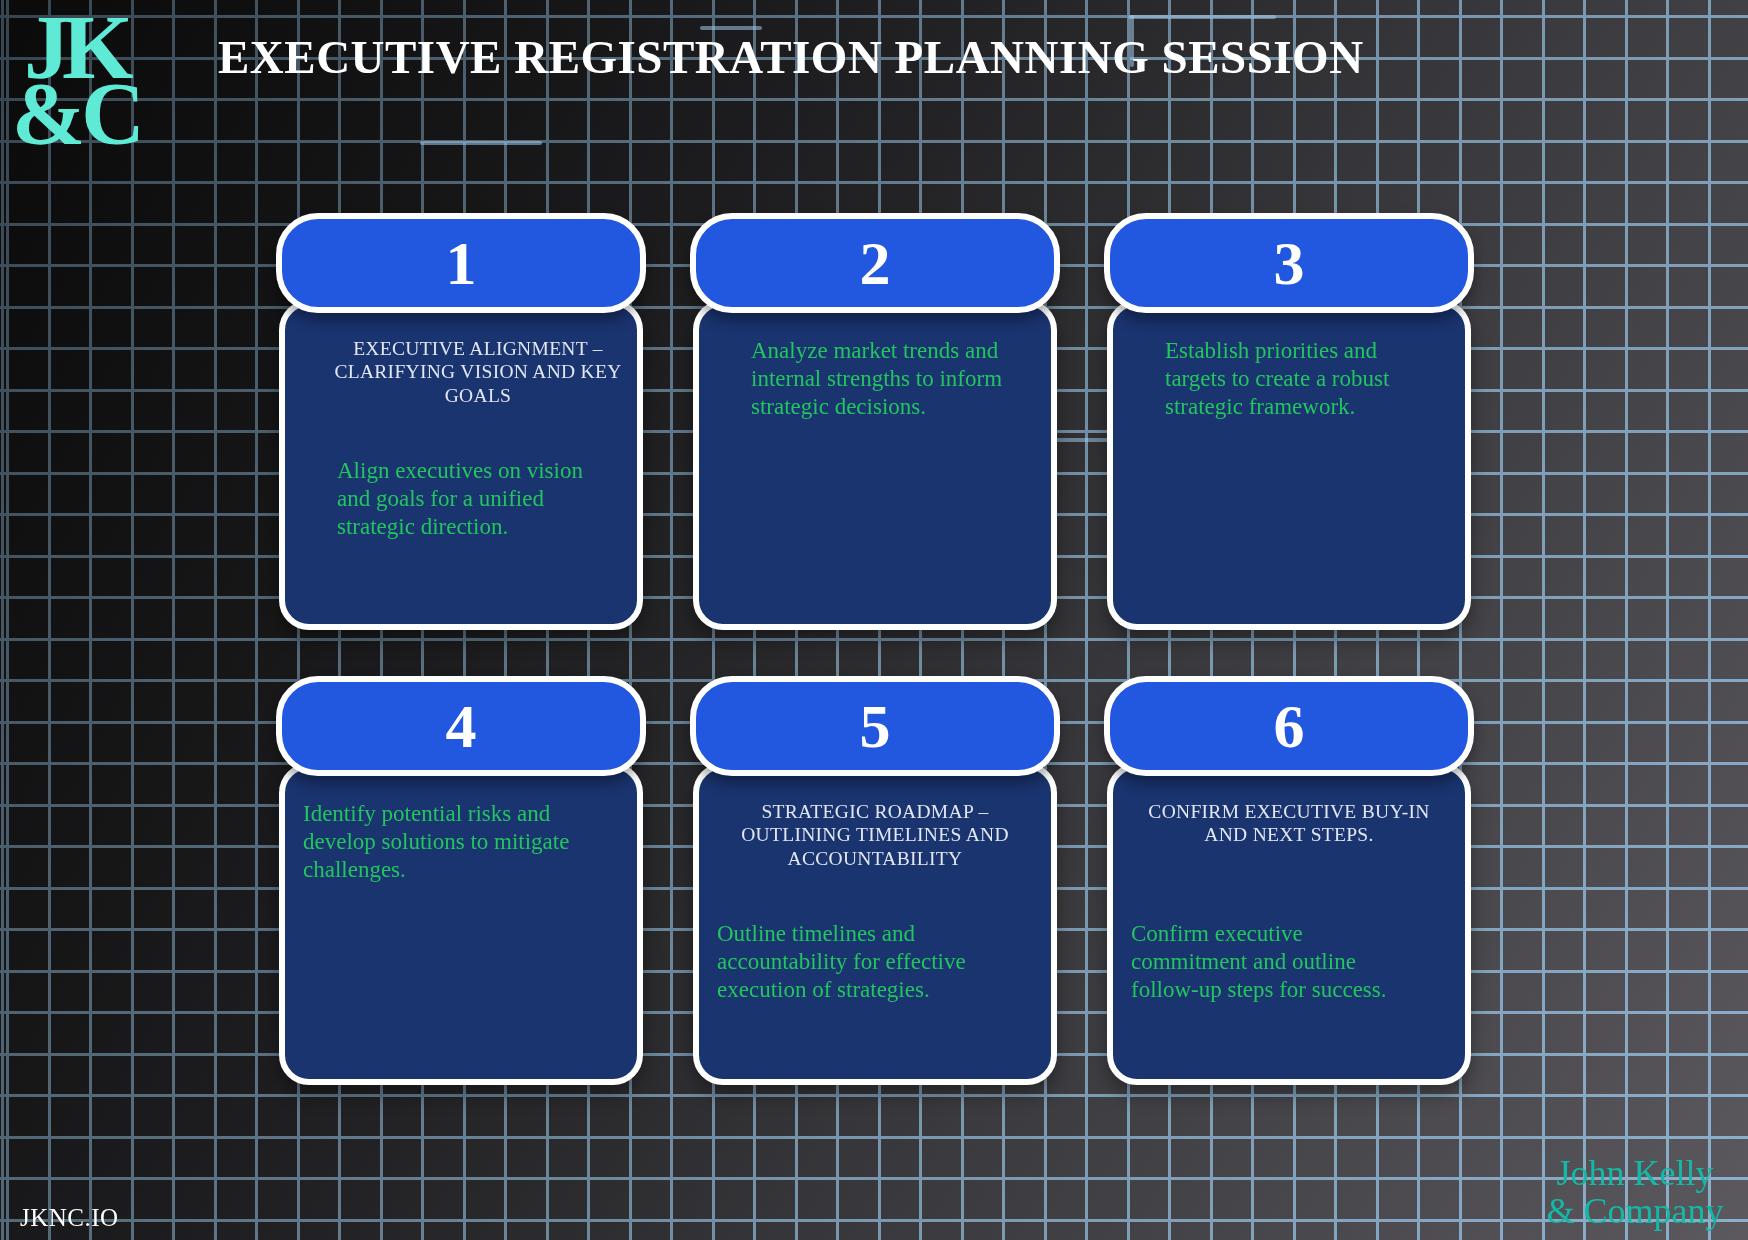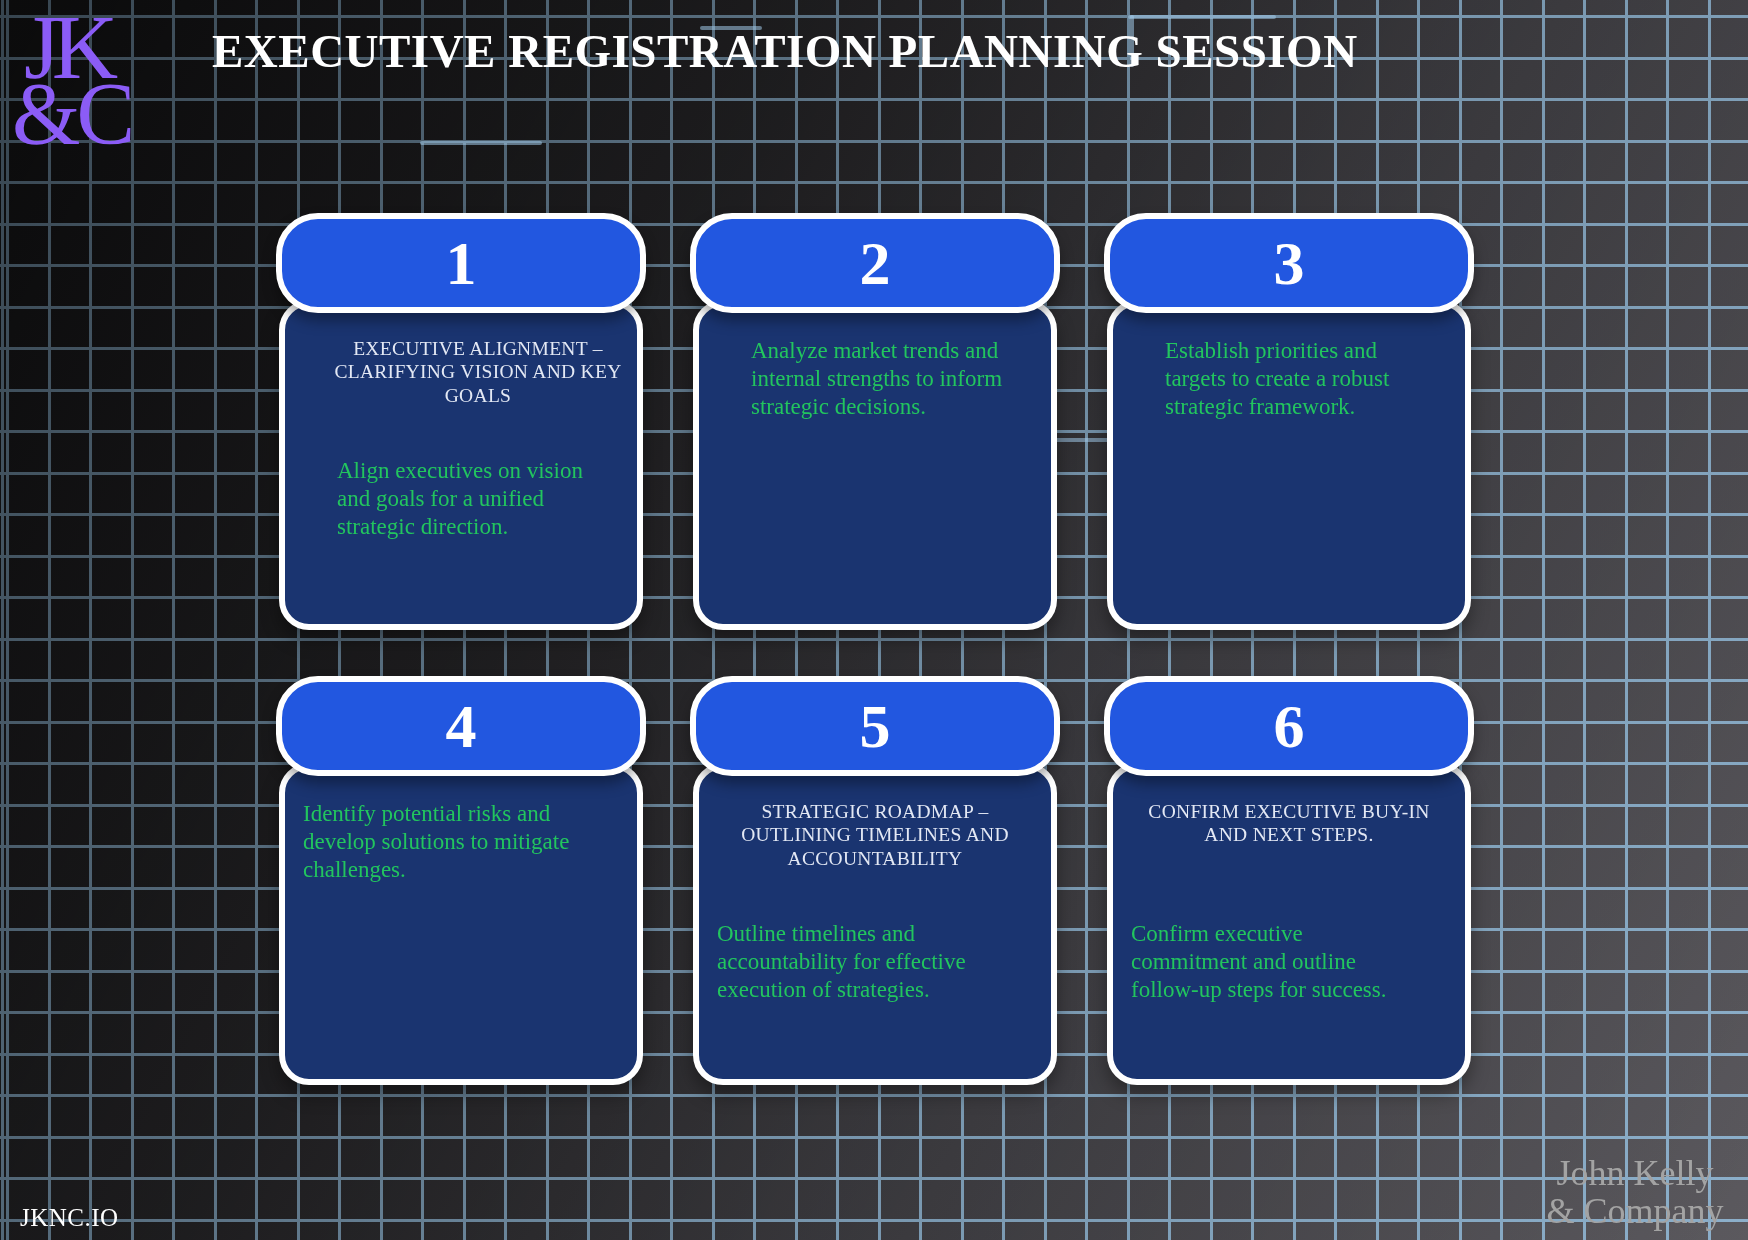--- a/index.html
+++ b/index.html
@@ -12,25 +12,25 @@
     background:linear-gradient(118deg,#1c1c1e 0%,#2e2d30 35%,#454449 65%,#5d5b60 100%);}
   .bg-grid{position:absolute;inset:0;z-index:1;
     background-image:
       repeating-linear-gradient(to right,#8fb3cf 0 3px,transparent 3px 41.5px),
       repeating-linear-gradient(to bottom,#8fb3cf 0 3px,transparent 3px 41.5px);
     background-position:6px 15px;}
   .bg-shade{position:absolute;inset:0;z-index:2;
     background:linear-gradient(118deg,rgba(0,0,0,0.62) 0%,rgba(0,0,0,0.40) 30%,rgba(0,0,0,0.17) 60%,rgba(0,0,0,0.02) 100%);}
   .glint{position:absolute;z-index:3;background:rgba(160,200,232,0.55);border-radius:2px;}
   
-  .logo{position:absolute;left:24px;top:10px;z-index:10;color:#8b5cf6;}
+  .logo{position:absolute;left:24px;top:10px;z-index:10;color:#5eead4;font-weight:bold;}
   .logo-jk{font-size:92px;line-height:0.82;letter-spacing:-8px;}
   .logo-c{font-size:88px;line-height:0.88;letter-spacing:-4px;margin:-10px 0 0 -12px;}
   
-  .title{position:absolute;left:202px;top:14px;z-index:10;margin:10px;
+  .title{position:absolute;left:202px;top:14px;z-index:10;margin:16px;
     color:#fff;font-size:47px;font-weight:bold;letter-spacing:0.5px;white-space:nowrap;}
   
   .card{position:absolute;width:370px;z-index:10;}
   .c1{left:276px}.c2{left:690px}.c3{left:1104px}
   .r1{top:213px}.r2{top:676px}
   .card-header{position:relative;z-index:2;height:100px;box-sizing:border-box;
     background:#2257e0;border:6px solid #fff;border-radius:42px;
     display:flex;align-items:center;justify-content:center;
     box-shadow:0 8px 14px rgba(0,0,0,0.35);}
   .card-number{color:#fff;font-size:62px;font-weight:bold;line-height:1;}
@@ -41,21 +41,21 @@
   .r2 .card-body{height:322px;}
   .card-subtitle{min-height:120px;box-sizing:border-box;
     color:#e3e8f4;font-size:19.5px;line-height:1.2;letter-spacing:0.3px;
     text-align:center;white-space:pre-line;}
   .card-desc{color:#22c55e;font-size:23px;line-height:1.22;
     padding-left:8px;white-space:pre-line;}
   
   .footer-left{position:absolute;left:20px;bottom:8px;z-index:10;
     color:#fff;font-size:25px;letter-spacing:0.5px;}
   .footer-right{position:absolute;right:8px;bottom:10px;z-index:10;width:210px;
-    color:#a3a3a3;text-align:center;}
+    color:#14b8a6;text-align:center;}
   .footer-right .l1{font-size:36px;line-height:38px;}
   .footer-right .l2{font-size:36px;line-height:38px;}
 </style>
 </head>
 <body>
 
 <div class="canvas">
 
   <div class="bg-base"></div>
   <div class="bg-grid"></div>

